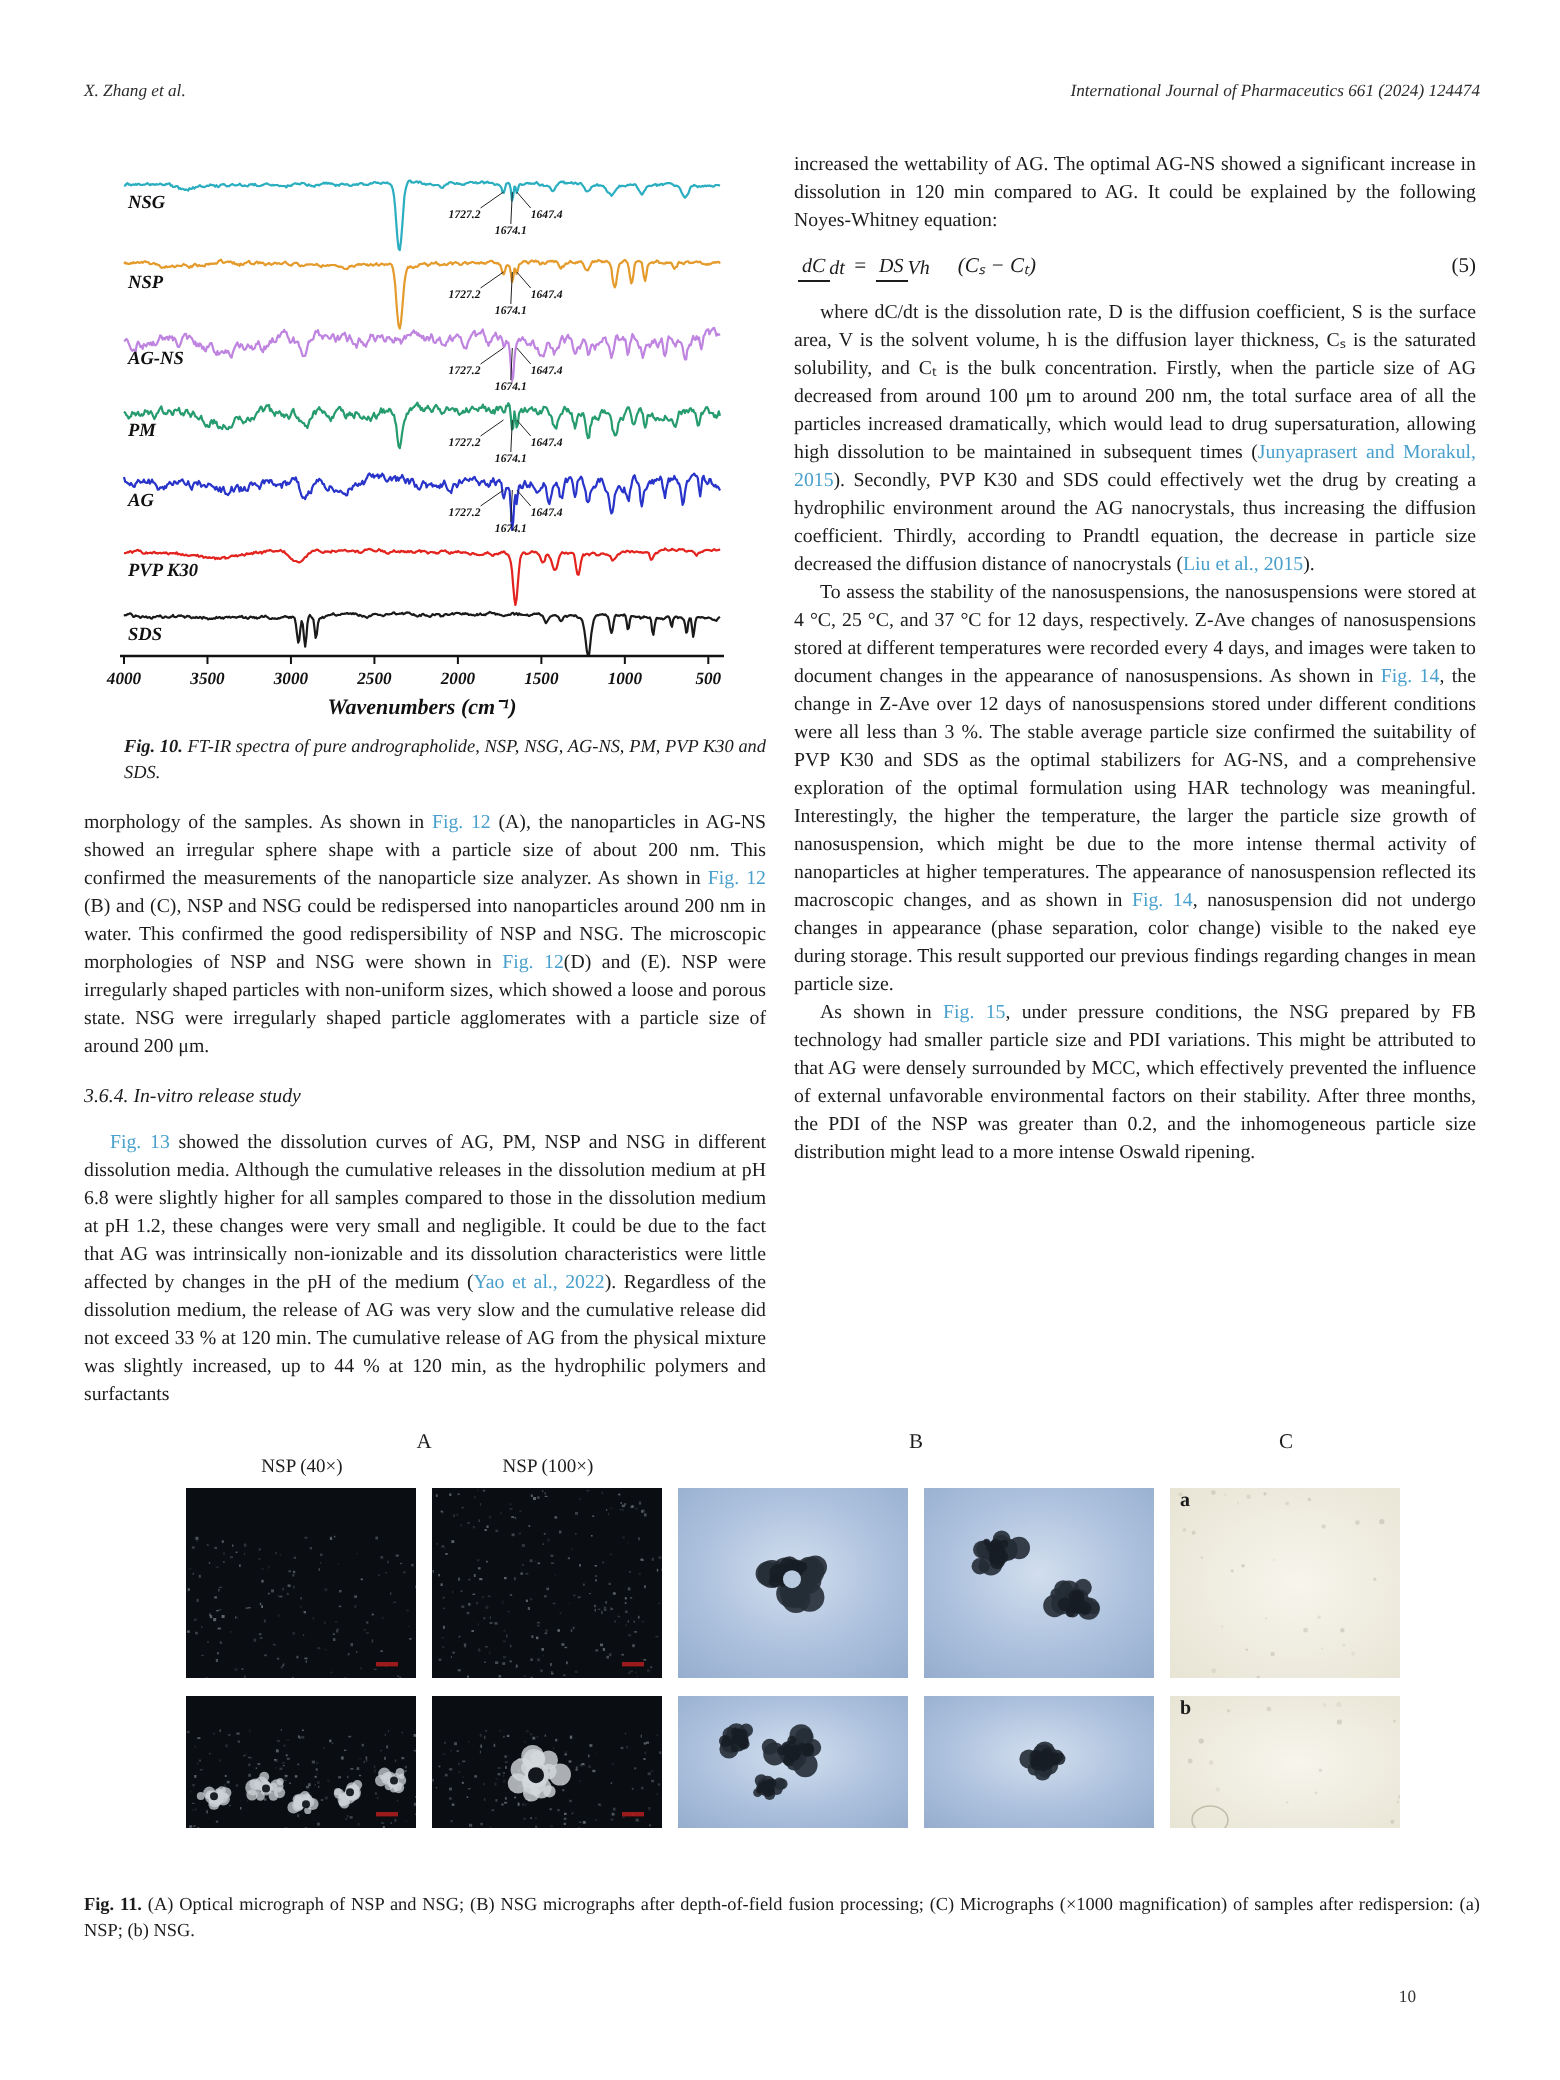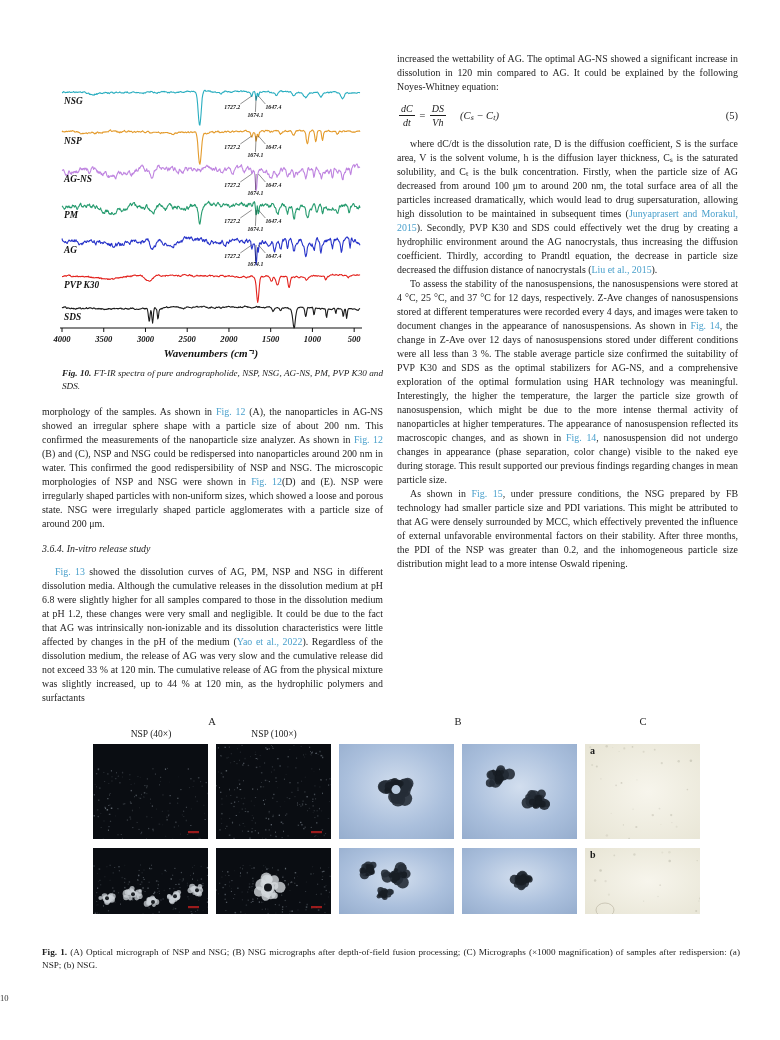--- a/index.html
+++ b/index.html
@@ -6,35 +6,35 @@
   .page { position:relative; width:780px; height:1040px; background:#fff;
           font-family:"Liberation Serif", serif; color:#1c1c1c; overflow:hidden; }
 
   .header { position:absolute; top:40px; left:42px; width:698px;
             display:flex; justify-content:space-between;
             font-style:italic; font-size:8.6px; color:#2b2b2b; }
 
   .col { position:absolute; width:341px; font-size:9.9px; line-height:14px;
          text-align:justify; }
   .col-left  { left:42px;  top:60px; }
-  .col-right { left:397px; top:52px; }
+  .col-right { left:397px; top:76px; }
 
   .body-p { margin:0; }
   .indent { text-indent:13px; }
   .sec-head { font-style:italic; font-weight:normal; font-size:9.9px;
               margin:11px 0 9px 0; text-align:left; }
   .link { color:#4aa0cc; }
 
   .fig10 { margin:0 0 12px 0;font-style:italic; }
   #ftir-chart { width:330px; height:300px; }
   .capt { font-size:9.2px; line-height:12.6px; text-align:justify; margin-top:7px;margin-left:20px; }
 
   .eq-row { display:flex; align-items:center; margin:9px 0 9px 2px;
             font-style:italic; font-size:10.5px; }
-  .frac { display:inline-flex; flex-direction:column; text-align:center;
+  .frac { display:inline-flex; flex-direction:row; text-align:left;
           line-height:11px; font-size:10px; }
   .frac .fnum { border-bottom:0.8px solid #1c1c1c; padding:0 2px 1px 2px; }
   .frac .fden { padding-top:1px; }
   .eq-sign { margin:0 4px; }
   .eq-tail { margin-left:14px; }
   .eq-number { margin-left:auto; font-style:normal; }
 
   .fig11 { position:absolute; left:93px; top:716px; width:607px; }
   .fig11-headers { position:relative; height:13px; font-size:10.5px; }
   .fig11-headers span { position:absolute; transform:translateX(-50%); }
@@ -42,28 +42,32 @@
   .fig11-rowlabels span { position:absolute; transform:translateX(-50%); white-space:nowrap; }
   .fig11-row { display:flex; gap:8px; margin-top:1px; }
   .micro { position:relative; width:115px; }
   .micro svg { display:block; }
   .panel-letter { position:absolute; top:1px; left:5px; font-weight:bold;
                   font-size:10px; color:#1b1b1b; }
   .rowgap { height:8px; }
 
   .caption { position:absolute; left:42px; top:946px; width:698px;
              font-size:9.2px; line-height:13px; text-align:justify; }
-  .pagenum { position:absolute; top:993px; left:0; width:632px;
-             text-align:left; font-size:8.6px; color:#333; }
+  .pagenum { position:absolute; top:993px; left:0; width:708px;
+             text-align:right; font-size:8.6px; color:#333; }
 </style>
 </head>
 <body>
 
 <div class="page">
 
+  <div class="header">
+    <span>X. Zhang et al.</span>
+    <span>International Journal of Pharmaceutics 661 (2024) 124474</span>
+  </div>
 
   <div class="col col-left">
     <figure class="fig10" style="margin:0 0 13px 0;">
       <div id="ftir-chart"><svg width="330" height="300" viewBox="0 0 330 300">
             <g>
               <path d="M20.0 32.6L20.6 32.8L21.2 31.9L21.8 31.6L22.3 32.3L22.9 32.2L23.5 32.7L24.1 32.4L24.7 32.2L25.3 32.5L25.8 32.0L26.4 32.4L27.0 31.9L27.6 31.9L28.2 32.4L28.8 32.5L29.3 32.4L29.9 32.3L30.5 32.3L31.1 32.0L31.7 31.5L32.3 32.1L32.9 32.6L33.4 32.1L34.0 32.3L34.6 32.0L35.2 32.5L35.8 32.2L36.4 32.1L36.9 32.3L37.5 32.1L38.1 31.8L38.7 32.1L39.3 32.6L39.9 32.4L40.5 32.6L41.0 31.9L41.6 32.1L42.2 31.8L42.8 31.7L43.4 32.8L44.0 32.7L44.5 33.5L45.1 33.5L45.7 33.3L46.3 33.0L46.9 33.2L47.5 34.4L48.0 34.0L48.6 34.6L49.2 34.4L49.8 34.6L50.4 35.0L51.0 34.7L51.6 35.0L52.1 35.3L52.7 34.1L53.3 34.5L53.9 34.4L54.5 33.6L55.1 34.3L55.6 33.8L56.2 33.5L56.8 33.4L57.4 33.0L58.0 32.6L58.6 33.2L59.1 33.4L59.7 33.4L60.3 33.6L60.9 33.2L61.5 32.8L62.1 33.0L62.7 32.7L63.2 32.2L63.8 32.6L64.4 32.5L65.0 32.7L65.6 33.3L66.2 32.6L66.7 33.3L67.3 33.6L67.9 32.8L68.5 32.3L69.1 32.2L69.7 32.1L70.3 32.2L70.8 32.8L71.4 33.2L72.0 33.0L72.6 33.1L73.2 32.5L73.8 32.2L74.3 32.0L74.9 32.5L75.5 32.7L76.1 32.7L76.7 32.6L77.3 32.4L77.8 31.8L78.4 32.4L79.0 32.9L79.6 33.0L80.2 32.7L80.8 32.9L81.4 33.0L81.9 33.2L82.5 32.4L83.1 32.1L83.7 32.3L84.3 32.0L84.9 32.7L85.4 31.9L86.0 32.6L86.6 33.0L87.2 33.1L87.8 33.0L88.4 32.9L88.9 32.6L89.5 32.6L90.1 32.1L90.7 31.9L91.3 31.7L91.9 31.9L92.5 32.3L93.0 32.5L93.6 32.7L94.2 32.4L94.8 32.7L95.4 32.6L96.0 32.5L96.5 32.5L97.1 32.7L97.7 33.1L98.3 32.9L98.9 33.0L99.5 33.0L100.1 33.1L100.6 33.1L101.2 33.7L101.8 32.7L102.4 32.9L103.0 32.8L103.6 33.0L104.1 32.3L104.7 32.1L105.3 31.7L105.9 31.7L106.5 32.0L107.1 31.8L107.6 32.2L108.2 32.1L108.8 31.4L109.4 31.5L110.0 31.5L110.6 32.1L111.2 32.5L111.7 32.9L112.3 32.2L112.9 32.7L113.5 32.8L114.1 33.1L114.7 33.1L115.2 33.4L115.8 32.6L116.4 32.4L117.0 32.4L117.6 32.7L118.2 32.2L118.7 32.0L119.3 31.8L119.9 31.3L120.5 31.8L121.1 31.3L121.7 31.8L122.3 31.4L122.8 31.9L123.4 31.7L124.0 31.8L124.6 32.1L125.2 32.3L125.8 33.0L126.3 32.4L126.9 32.5L127.5 32.9L128.1 32.1L128.7 31.9L129.3 31.8L129.9 32.2L130.4 32.3L131.0 32.2L131.6 32.1L132.2 32.5L132.8 32.9L133.4 32.9L133.9 32.8L134.5 32.3L135.1 32.2L135.7 32.5L136.3 32.0L136.9 32.5L137.4 31.9L138.0 31.7L138.6 31.5L139.2 31.7L139.8 32.3L140.4 32.3L141.0 32.4L141.5 32.4L142.1 32.4L142.7 32.0L143.3 31.6L143.9 31.8L144.5 31.5L145.0 31.0L145.6 31.1L146.2 31.4L146.8 31.3L147.4 31.5L148.0 31.8L148.5 32.0L149.1 31.3L149.7 31.3L150.3 31.4L150.9 31.6L151.5 31.2L152.1 31.7L152.6 31.8L153.2 32.2L153.8 32.9L154.4 34.7L155.0 38.0L155.6 44.0L156.1 51.1L156.7 59.0L157.3 64.3L157.9 65.1L158.5 60.5L159.1 53.2L159.7 45.0L160.2 38.1L160.8 34.7L161.4 32.5L162.0 30.9L162.6 30.3L163.2 30.3L163.7 31.2L164.3 31.2L164.9 31.3L165.5 31.1L166.1 30.7L166.7 30.8L167.2 31.4L167.8 30.8L168.4 31.0L169.0 31.9L169.6 31.9L170.2 31.8L170.8 32.4L171.3 32.0L171.9 32.2L172.5 32.0L173.1 31.8L173.7 32.2L174.3 32.5L174.8 32.7L175.4 32.5L176.0 32.5L176.6 32.5L177.2 32.5L177.8 33.0L178.3 33.7L178.9 33.9L179.5 33.9L180.1 32.8L180.7 32.6L181.3 32.0L181.9 32.1L182.4 31.3L183.0 31.1L183.6 31.1L184.2 31.3L184.8 31.6L185.4 31.9L185.9 31.9L186.5 31.5L187.1 31.9L187.7 31.8L188.3 32.0L188.9 32.5L189.5 32.2L190.0 32.4L190.6 31.9L191.2 31.6L191.8 31.4L192.4 31.3L193.0 30.9L193.5 31.0L194.1 31.0L194.7 31.4L195.3 31.4L195.9 31.1L196.5 31.7L197.0 31.6L197.6 31.5L198.2 31.2L198.8 30.7L199.4 30.8L200.0 31.7L200.6 31.2L201.1 31.3L201.7 30.8L202.3 31.4L202.9 31.4L203.5 31.5L204.1 31.4L204.6 31.7L205.2 32.4L205.8 32.3L206.4 32.1L207.0 32.3L207.6 32.6L208.1 33.0L208.7 33.9L209.3 36.2L209.9 36.4L210.5 34.3L211.1 31.9L211.7 31.7L212.2 31.4L212.8 32.1L213.4 34.8L214.0 40.3L214.6 38.1L215.2 33.3L215.7 33.5L216.3 36.4L216.9 35.0L217.5 32.7L218.1 31.9L218.7 32.3L219.3 32.5L219.8 32.3L220.4 32.1L221.0 31.6L221.6 31.4L222.2 31.8L222.8 31.5L223.3 31.9L223.9 31.8L224.5 31.8L225.1 31.9L225.7 31.5L226.3 31.0L226.8 31.7L227.4 32.2L228.0 32.8L228.6 32.5L229.2 32.2L229.8 33.0L230.4 33.0L230.9 33.0L231.5 32.8L232.1 33.2L232.7 33.3L233.3 34.2L233.9 35.4L234.4 35.6L235.0 35.2L235.6 34.0L236.2 32.9L236.8 32.4L237.4 31.6L237.9 31.2L238.5 30.8L239.1 31.1L239.7 30.7L240.3 31.7L240.9 31.4L241.5 31.7L242.0 31.5L242.6 31.5L243.2 31.5L243.8 31.1L244.4 31.8L245.0 31.8L245.5 31.3L246.1 31.5L246.7 32.2L247.3 32.0L247.9 31.6L248.5 31.5L249.1 32.4L249.6 33.1L250.2 33.9L250.8 35.3L251.4 35.7L252.0 35.6L252.6 35.2L253.1 34.8L253.7 33.5L254.3 33.2L254.9 32.8L255.5 32.9L256.1 32.5L256.6 32.1L257.2 32.9L257.8 32.7L258.4 32.7L259.0 33.0L259.6 32.9L260.2 33.8L260.7 34.1L261.3 35.4L261.9 36.2L262.5 36.4L263.1 36.9L263.7 37.9L264.2 37.5L264.8 36.6L265.4 35.8L266.0 34.9L266.6 34.1L267.2 33.8L267.7 32.8L268.3 33.2L268.9 32.9L269.5 32.9L270.1 33.1L270.7 33.2L271.3 32.8L271.8 32.4L272.4 32.6L273.0 32.2L273.6 32.4L274.2 32.4L274.8 32.4L275.3 32.1L275.9 32.4L276.5 33.7L277.1 34.5L277.7 35.5L278.3 36.4L278.9 37.3L279.4 36.9L280.0 35.6L280.6 35.0L281.2 33.7L281.8 33.2L282.4 32.9L282.9 32.9L283.5 33.0L284.1 32.8L284.7 32.5L285.3 32.2L285.9 32.1L286.4 32.9L287.0 32.3L287.6 32.7L288.2 32.1L288.8 31.9L289.4 32.6L290.0 32.1L290.5 31.9L291.1 31.7L291.7 31.6L292.3 31.6L292.9 31.6L293.5 31.7L294.0 32.0L294.6 32.4L295.2 33.0L295.8 32.8L296.4 32.9L297.0 33.1L297.5 33.6L298.1 34.5L298.7 36.0L299.3 37.1L299.9 38.2L300.5 38.8L301.1 38.2L301.6 37.5L302.2 36.7L302.8 34.8L303.4 33.4L304.0 33.1L304.6 33.0L305.1 32.4L305.7 32.8L306.3 33.1L306.9 33.6L307.5 33.1L308.1 33.3L308.7 33.3L309.2 32.9L309.8 33.2L310.4 32.8L311.0 33.1L311.6 32.8L312.2 32.9L312.7 32.7L313.3 33.1L313.9 32.9L314.5 33.3L315.1 33.2L315.7 32.5L316.2 32.5L316.8 32.5L317.4 32.6L318.0 32.8" fill="none" stroke="#2aaec0" stroke-width="1.1" stroke-linejoin="round"></path>
               <text x="22" y="44" font-size="9.3" font-weight="bold" font-family="&quot;Liberation Serif&quot;, serif" fill="#111">NSG</text>
               <text x="190.28571428571428" y="49" font-size="5.8" font-weight="bold" font-family="&quot;Liberation Serif&quot;, serif" fill="#111" text-anchor="middle">1727.2</text>
               <line x1="198.28571428571428" y1="44" x2="209.73501400560224" y2="36" stroke="#222" stroke-width="0.5"></line>
               <text x="213.4078431372549" y="57" font-size="5.8" font-weight="bold" font-family="&quot;Liberation Serif&quot;, serif" fill="#111" text-anchor="middle">1674.1</text>
@@ -1361,16 +1365,16 @@
               <circle cx="23.9" cy="46.7" r="1.1" fill="#8a8876" opacity="0.12"></circle>
               <circle cx="15.6" cy="22.5" r="1.3" fill="#8a8876" opacity="0.28"></circle>
               <ellipse cx="20" cy="62" rx="9" ry="7" fill="none" stroke="#c3beac" stroke-width="0.8"></ellipse>
             </g>
           </svg>
         <span class="panel-letter">b</span>
         </div>
     </div>
   </div>
 
-  <div class="caption"><b>Fig. 1.</b><span> (A) Optical micrograph of NSP and NSG; (B) NSG micrographs after depth-of-field fusion processing; (C) Micrographs (×1000 magnification) of samples after redispersion: (a) NSP; (b) NSG.</span></div>
+  <div class="caption"><b>Fig. 11.</b><span> (A) Optical micrograph of NSP and NSG; (B) NSG micrographs after depth-of-field fusion processing; (C) Micrographs (×1000 magnification) of samples after redispersion: (a) NSP; (b) NSG.</span></div>
 
   <div class="pagenum">10</div>
 </div>
 
 </body></html>

